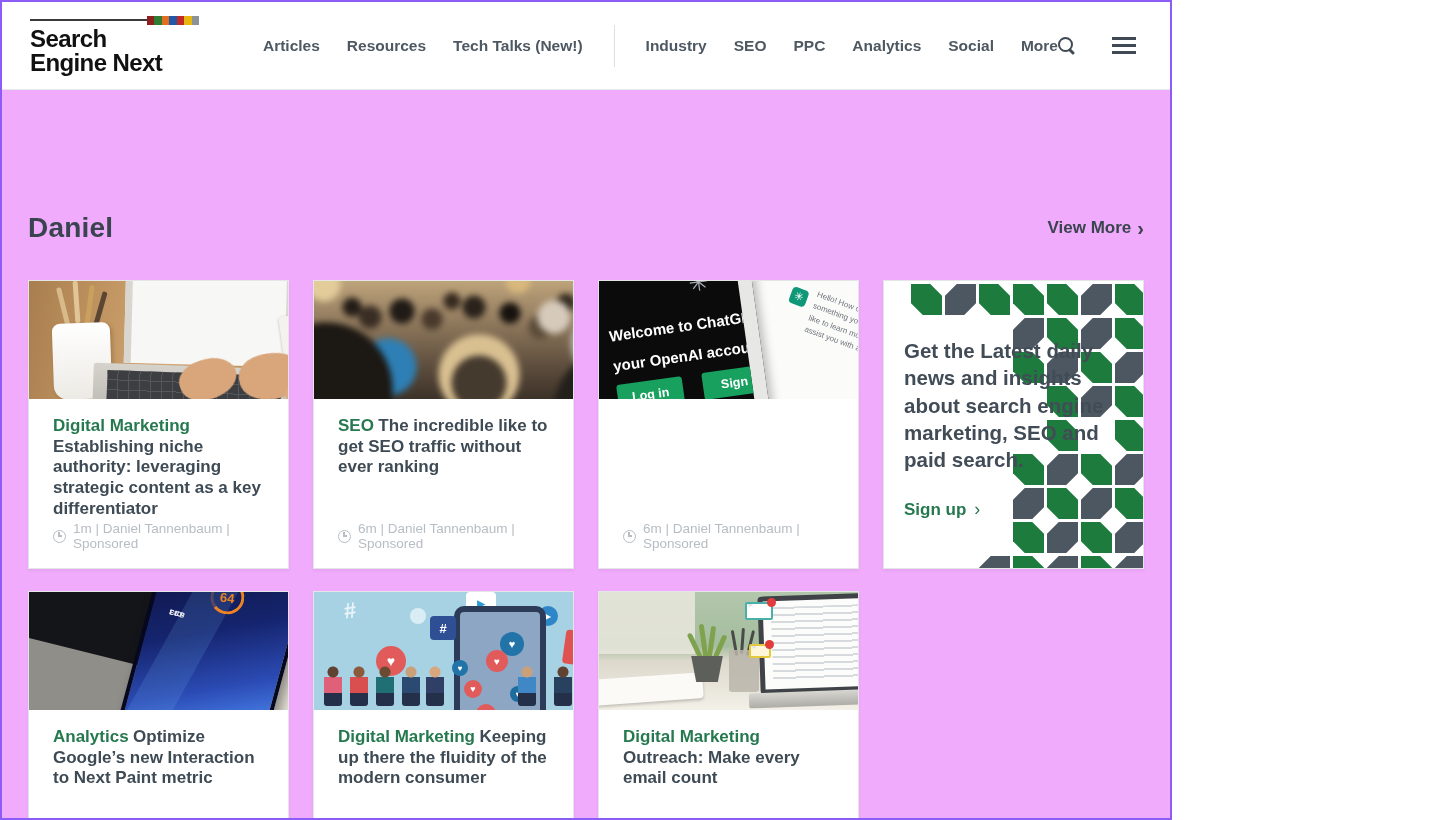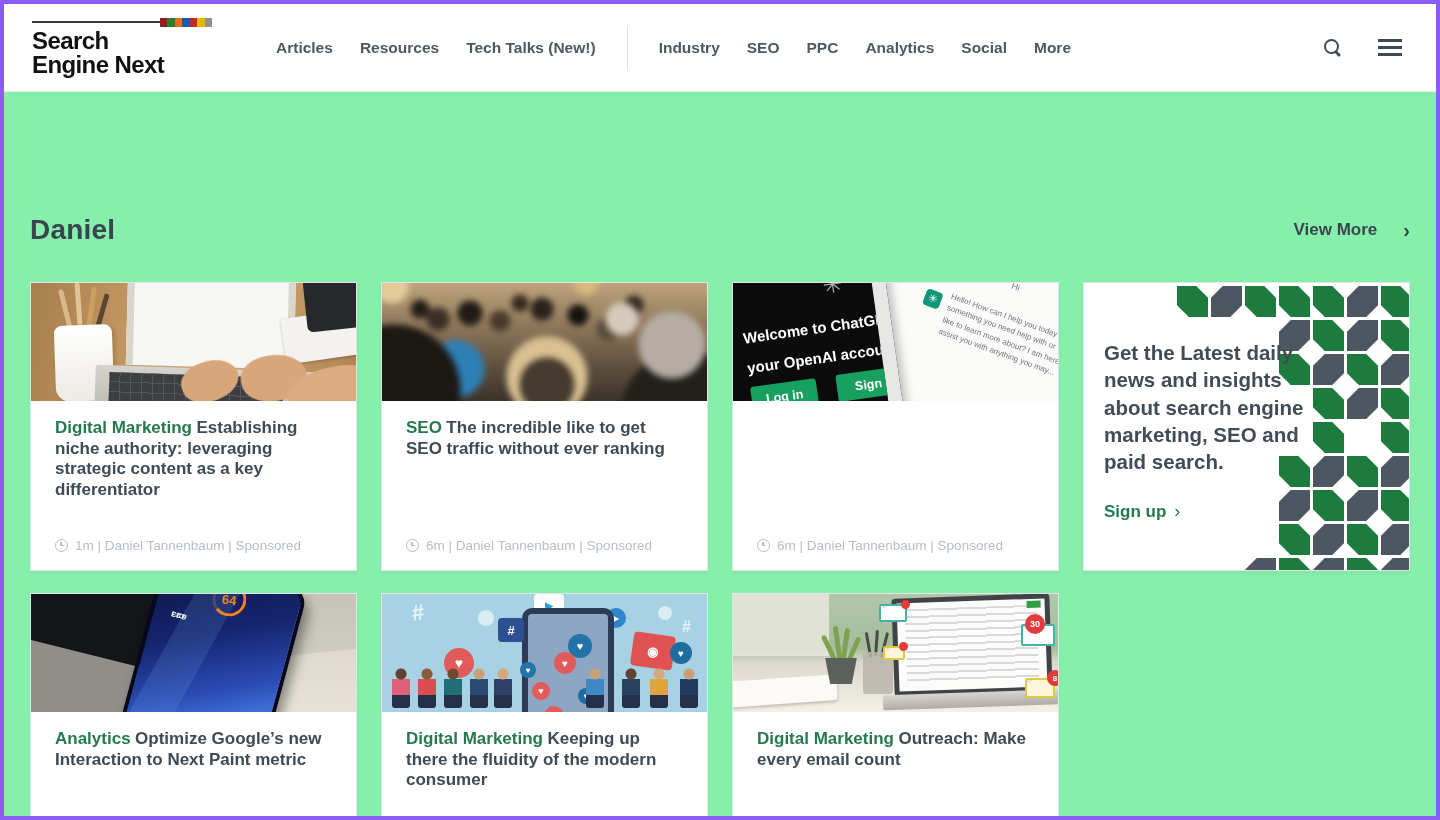--- a/index.html
+++ b/index.html
@@ -2,21 +2,21 @@
 <html style="--green: #26794e; --pat-green: #1e7b3e; --pat-dark: #4d5761; --title: #3e4a54; --nav: #4d5862; --meta: #b7bdc3;"><head>
 <meta charset="utf-8">
 <style>
   :root{
     --green:#26794e; --pat-green:#1e7b3e; --pat-dark:#4d5761;
     --title:#3e4a54; --nav:#4d5862; --meta:#b7bdc3;
   }
   *{box-sizing:border-box}
   html,body{margin:0;padding:0}
   body{width:1440px;height:820px;overflow:hidden;font-family:"Liberation Sans",sans-serif;background:#fff}
-  .page{width:1440px;height:820px;border:4px solid #8b5cf6;background:#86efac;overflow:hidden;position:relative}
+  .page{width:1172px;height:820px;border:2px solid #8b5cf6;background:#f0abfc;overflow:hidden;position:relative}
 
   
   .topbar{height:88px;border-bottom:1px solid #e7e9eb;display:flex;align-items:center;padding:0 28px;background:#fff}
   .brand{width:180px;cursor:pointer}
   .brand-rule{display:flex;align-items:center;height:9px}
   .brand-rule .rule{flex:1;height:2px;background:#3a3a3a}
   .brand-rule .blocks{width:52px;height:9px;background:linear-gradient(90deg,
       #8e2020 0 14.3%,#2e7d33 14.3% 28.6%,#e07020 28.6% 42.9%,#2458a5 42.9% 57.2%,
       #c22a2a 57.2% 71.5%,#e8b70f 71.5% 85.8%,#8d9297 85.8% 100%)}
   .brand-name{font-weight:700;font-size:24px;line-height:1.02;letter-spacing:-.6px;color:#111;margin-top:2px}
@@ -26,21 +26,21 @@
   .top-icons{margin-left:auto;display:flex;align-items:center;gap:36px;padding-right:6px}
   .search-icon{position:relative;width:18px;height:18px;cursor:pointer}
   .search-icon::before{content:"";position:absolute;left:0;top:0;width:11px;height:11px;border:2px solid #3f4a54;border-radius:50%}
   .search-icon::after{content:"";position:absolute;left:12px;top:11px;width:3px;height:7px;background:#3f4a54;transform:rotate(-45deg);border-radius:1px}
   .burger-icon{width:24px;height:17px;cursor:pointer;background:linear-gradient(#3f4a54 0 3px,transparent 3px 7px,#3f4a54 7px 10px,transparent 10px 14px,#3f4a54 14px 17px)}
 
   
   .container{padding:0 26px}
   .section-head{display:flex;justify-content:space-between;align-items:center;margin:122px 0 36px}
   .section-head h2{margin:0;font-size:28px;color:#39444e;letter-spacing:.2px}
-  .view-more{display:flex;align-items:center;gap:26px;font-weight:700;font-size:17px;color:#39444e;text-decoration:none;cursor:pointer}
+  .view-more{display:flex;align-items:center;gap:6px;font-weight:700;font-size:17px;color:#39444e;text-decoration:none;cursor:pointer}
   .view-more .chev{font-size:20px;line-height:1;color:#39444e}
 
   .grid{display:grid;grid-template-columns:repeat(4,1fr);gap:24px}
   .grid.row2{margin-top:22px}
   .card{position:relative;background:#fff;border:1px solid #e3e5e7;height:289px;box-shadow:0 2px 3px rgba(0,0,0,.05);cursor:pointer}
   .card-img{height:118px;position:relative;overflow:hidden}
   .card-img *{position:absolute}
   .card-body{padding:17px 24px 0}
   .category{color:var(--green);font-weight:700;font-size:17px;line-height:1.22}
   .title{color:var(--title);font-weight:700;font-size:17px;line-height:1.22}

